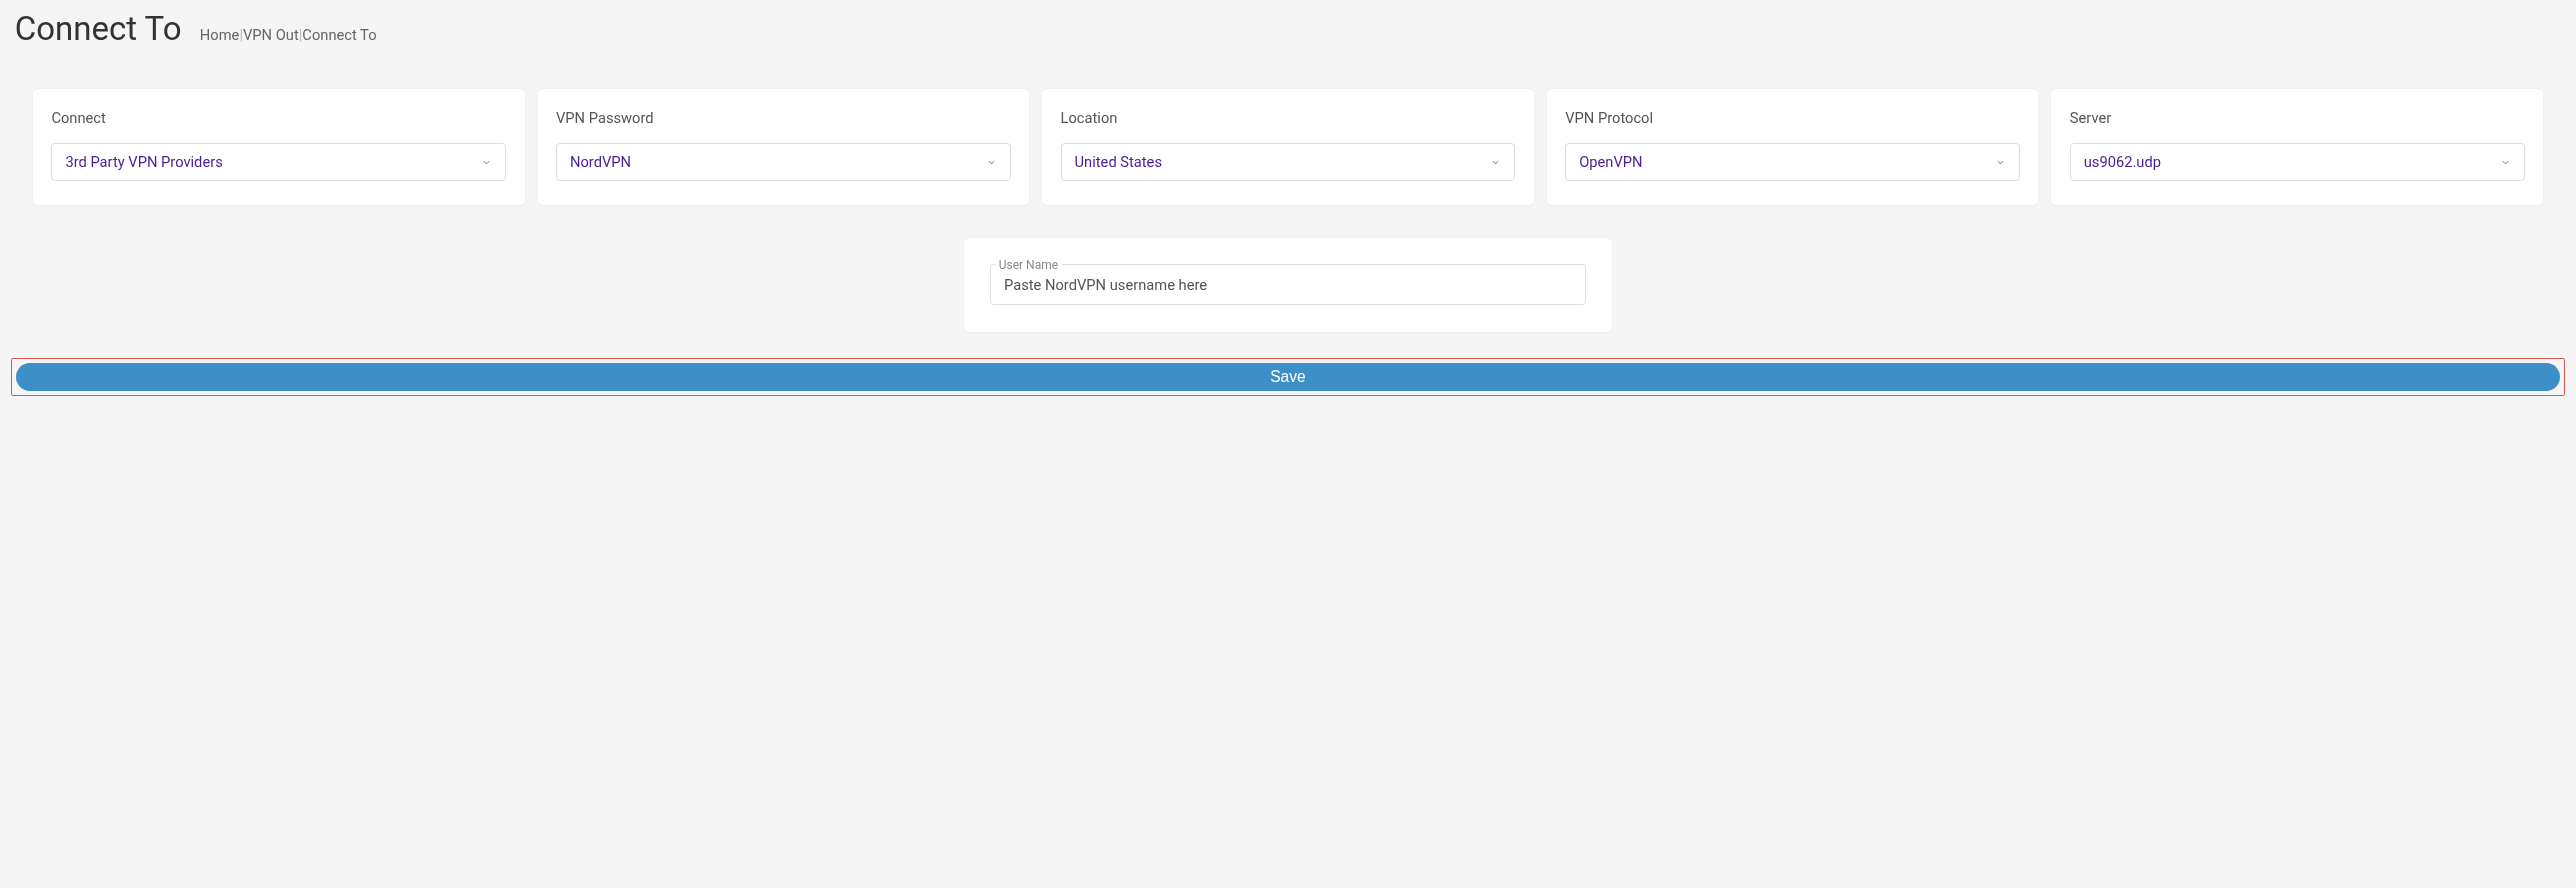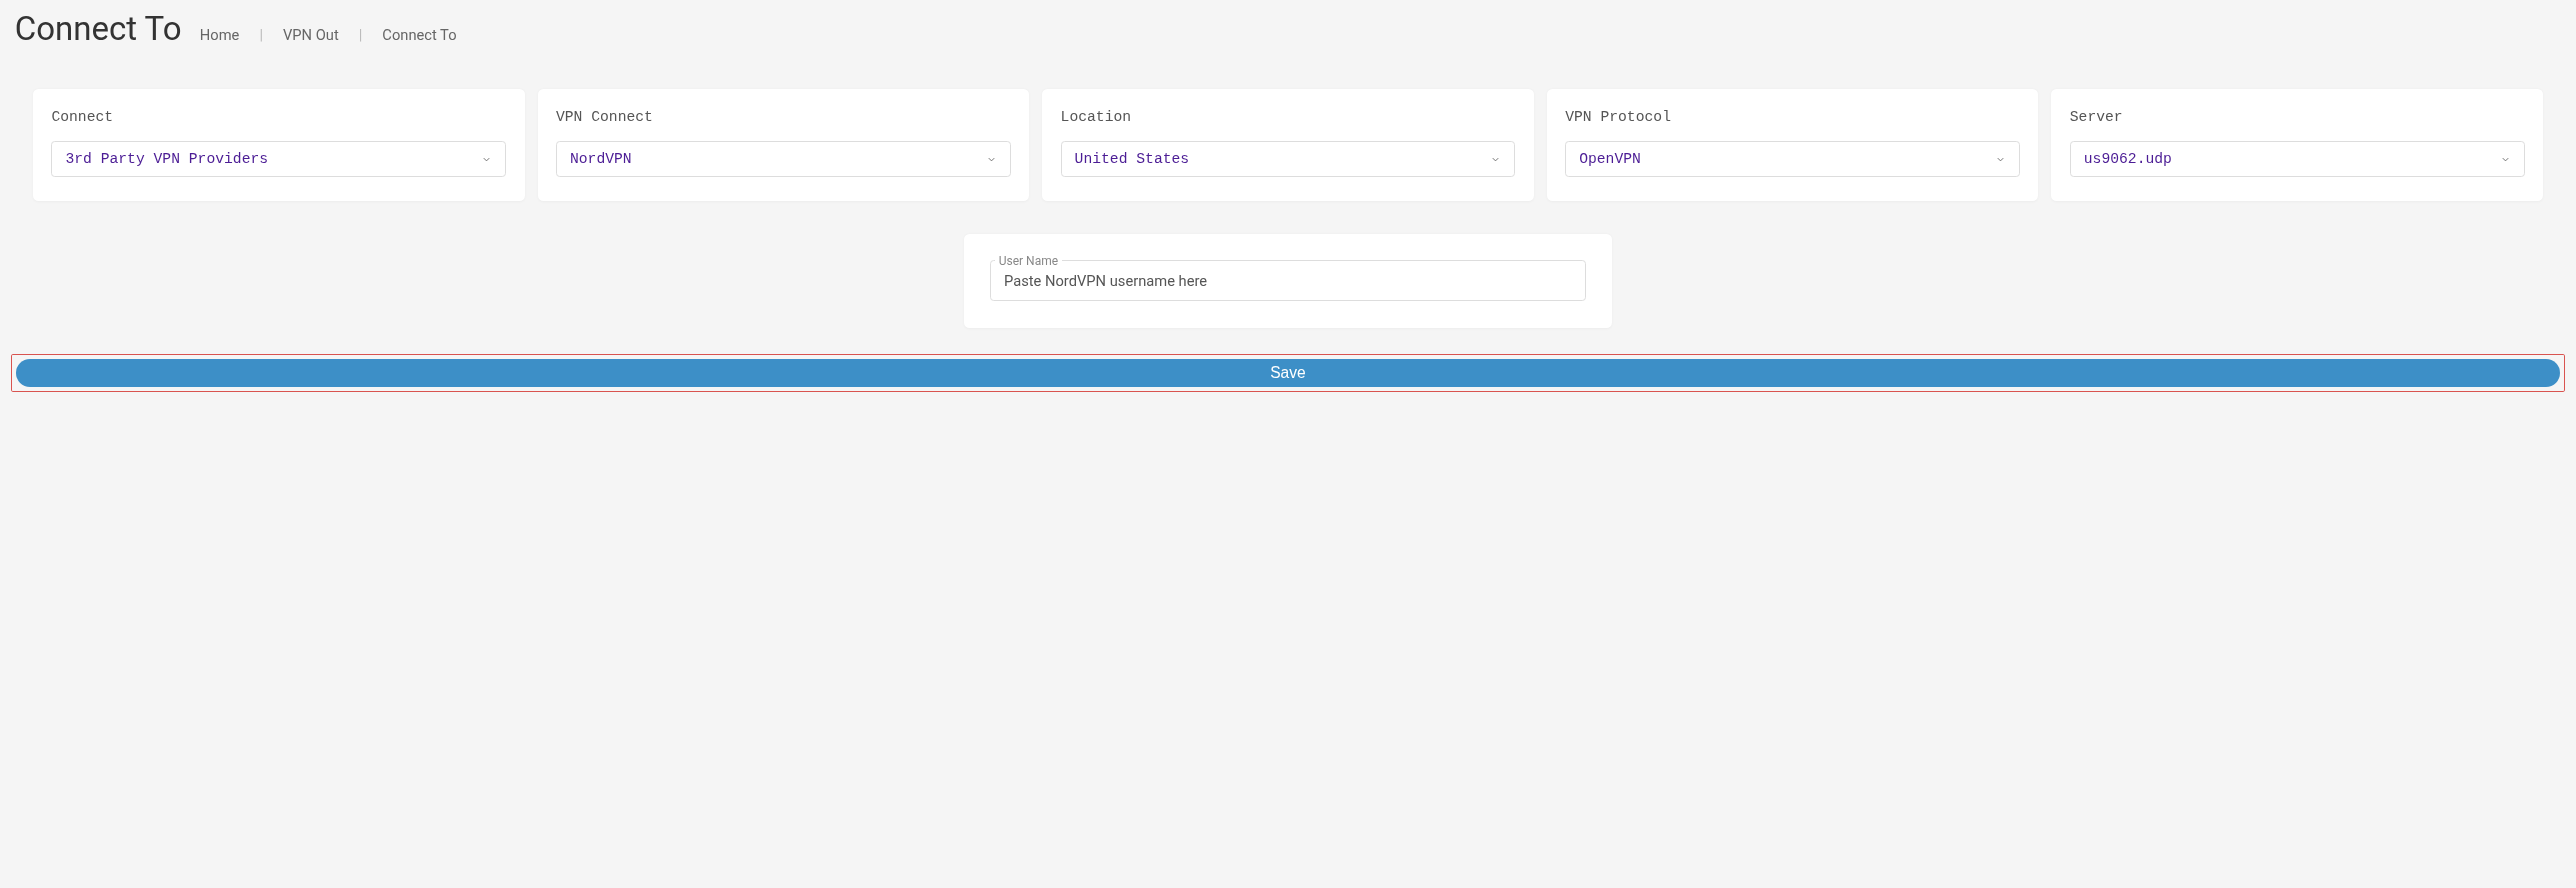--- a/index.html
+++ b/index.html
@@ -16,34 +16,33 @@
       gap: 18.4px;
     }
     .page-title {
       font-size: 33px;
       font-weight: 400;
       color: #333;
     }
     .breadcrumb {
       display: flex;
       align-items: center;
-      gap: 20px;
+      gap: 0;
       font-size: 14.7px;
       color: #666;
     }
     .breadcrumb-sep {
       color: #bbb;
     }
     .cards-row {
       display: flex;
       gap: 13px;
       padding: 0 33px;
       justify-content: space-between;
       margin-top: 18.4px;
-      font-family: Liberation Mono, monospace;
     }
     .card {
       background: #fff;
       border-radius: 5.5px;
       padding: 20px 18.4px 24px 18.4px;
       flex: 1;
       min-width: 0;
       box-shadow: 0 0.9px 2.8px rgba(0,0,0,0.04);
     }
     .card-label {
@@ -140,21 +139,21 @@
     <div class="card-label">Connect</div>
     <div class="select">
       <span>3rd Party VPN Providers</span>
       <svg class="chevron-down" viewBox="0 0 24 24" fill="none" stroke="#666" stroke-width="2">
           <polyline points="6 9 12 15 18 9"></polyline>
         </svg>
     </div>
   </div>
 
   <div class="card">
-    <div class="card-label">VPN Connect</div>
+    <div class="card-label">VPN Password</div>
     <div class="select">
       <span>NordVPN</span>
       <svg class="chevron-down" viewBox="0 0 24 24" fill="none" stroke="#666" stroke-width="2">
           <polyline points="6 9 12 15 18 9"></polyline>
         </svg>
     </div>
   </div>
 
   <div class="card">
     <div class="card-label">Location</div>

